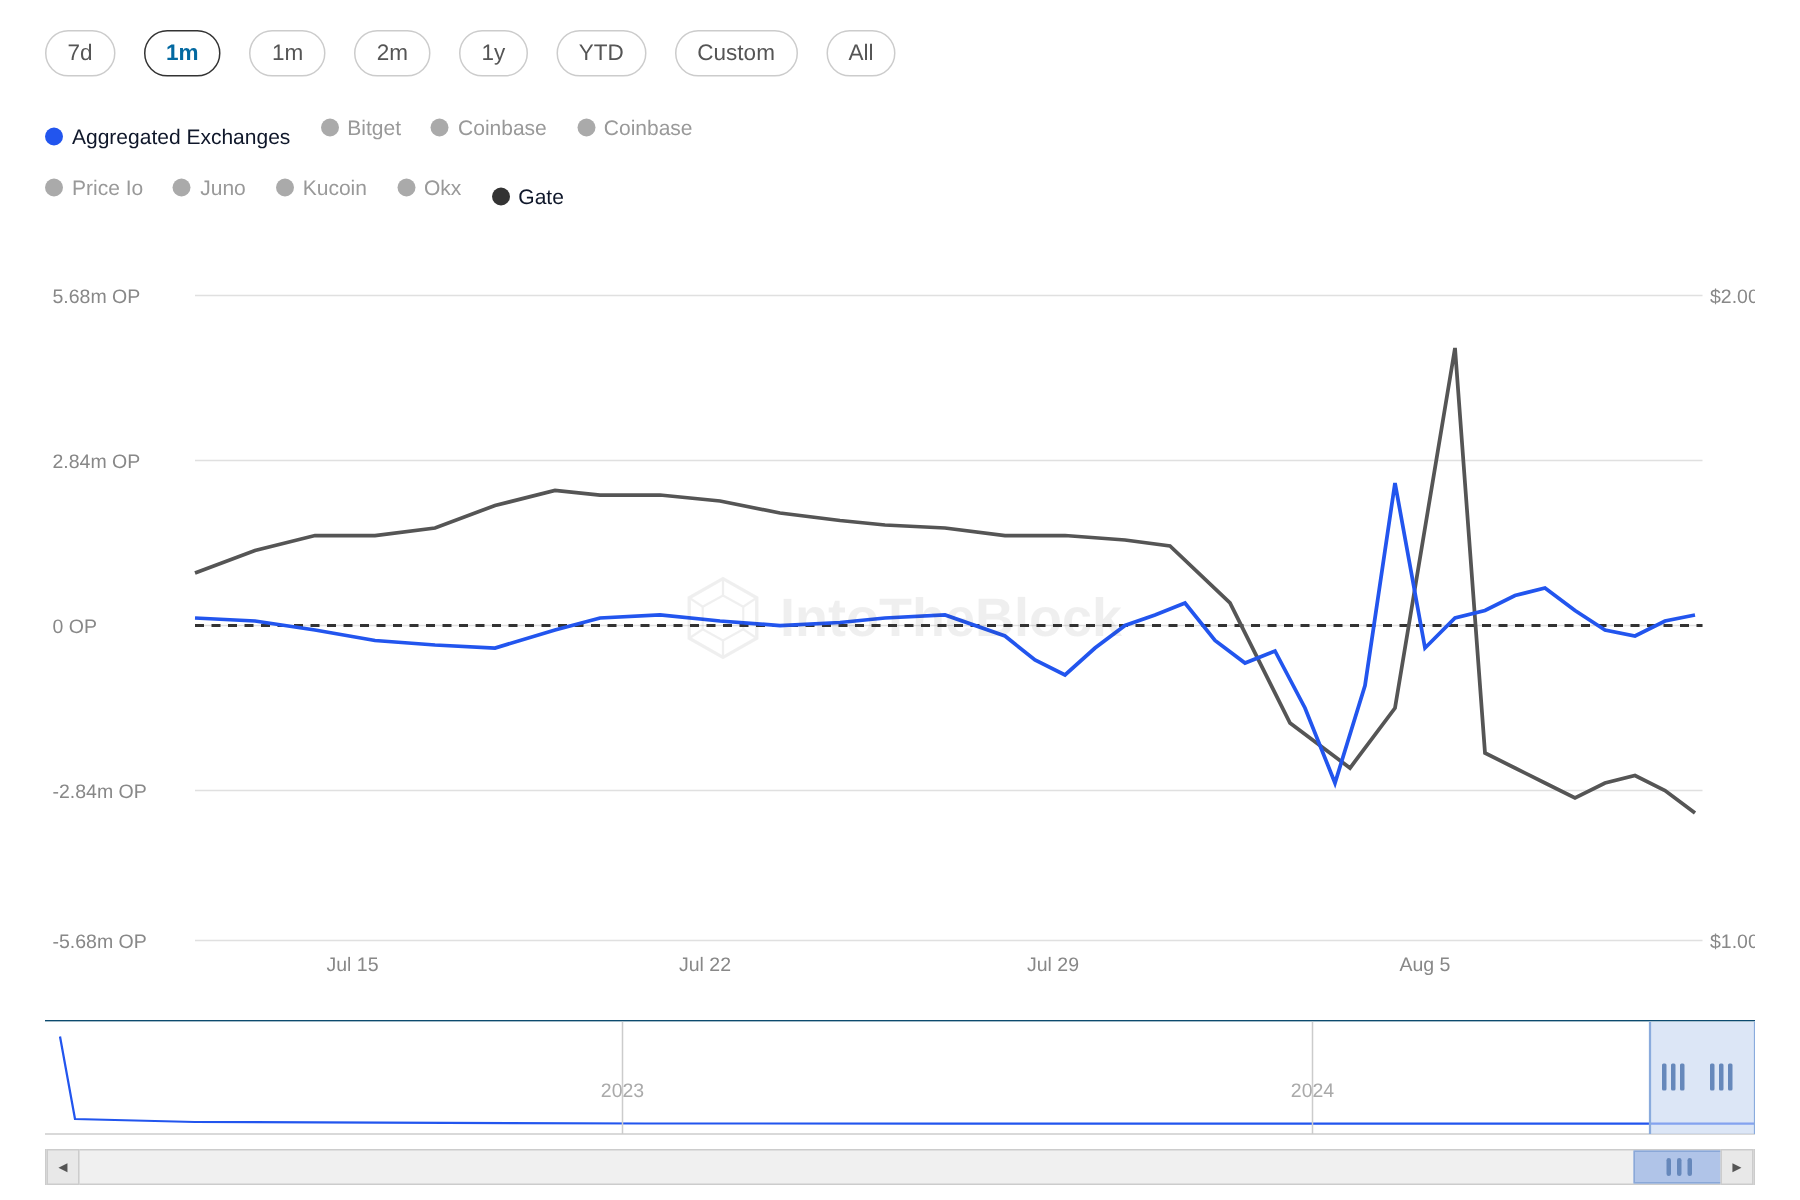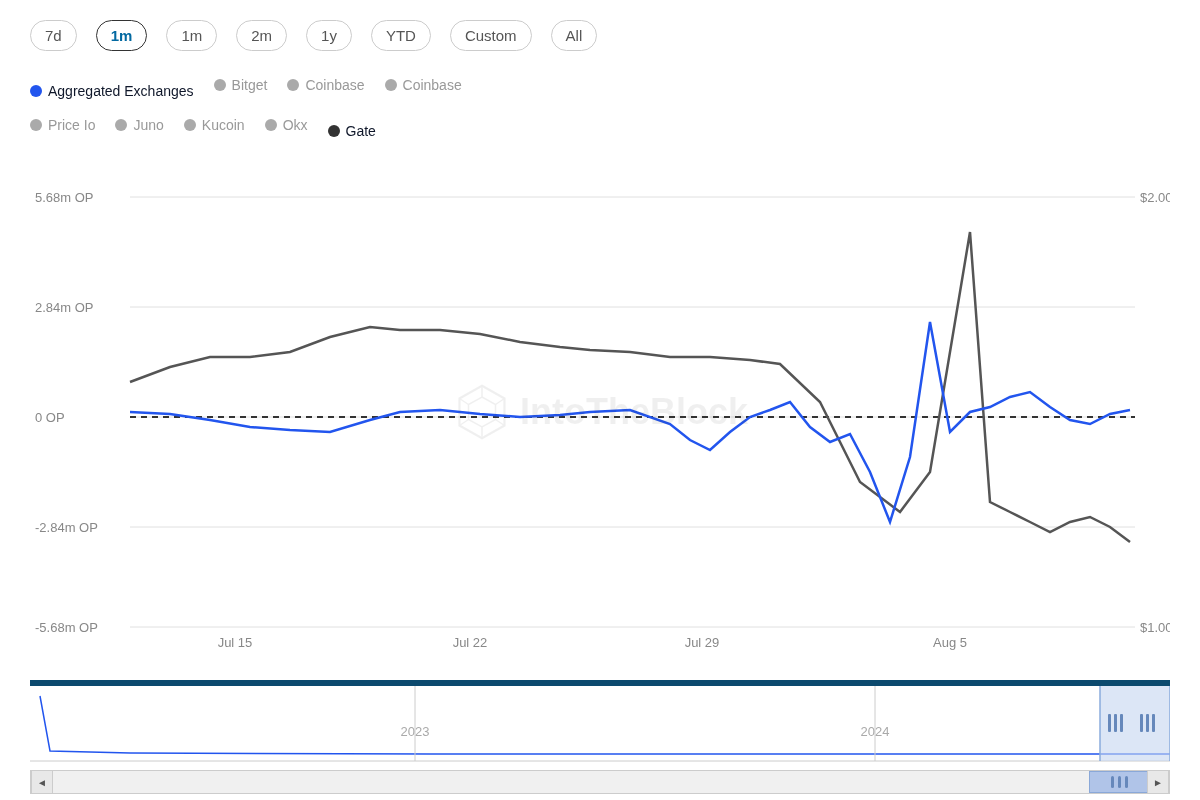--- a/index.html
+++ b/index.html
@@ -85,21 +85,21 @@
 
     .chart-svg {
       width: 100%;
       height: 100%;
     }
 
     
     .navigator-area {
       height: 110px;
       position: relative;
-      border-top: 6px solid #0c4a6e;
+      border-top: 1px solid #0c4a6e;
     }
 
     .navigator-svg {
       width: 100%;
       height: 80px;
     }
 
     .navigator-scrollbar {
       height: 24px;
       background: #f0f0f0;

